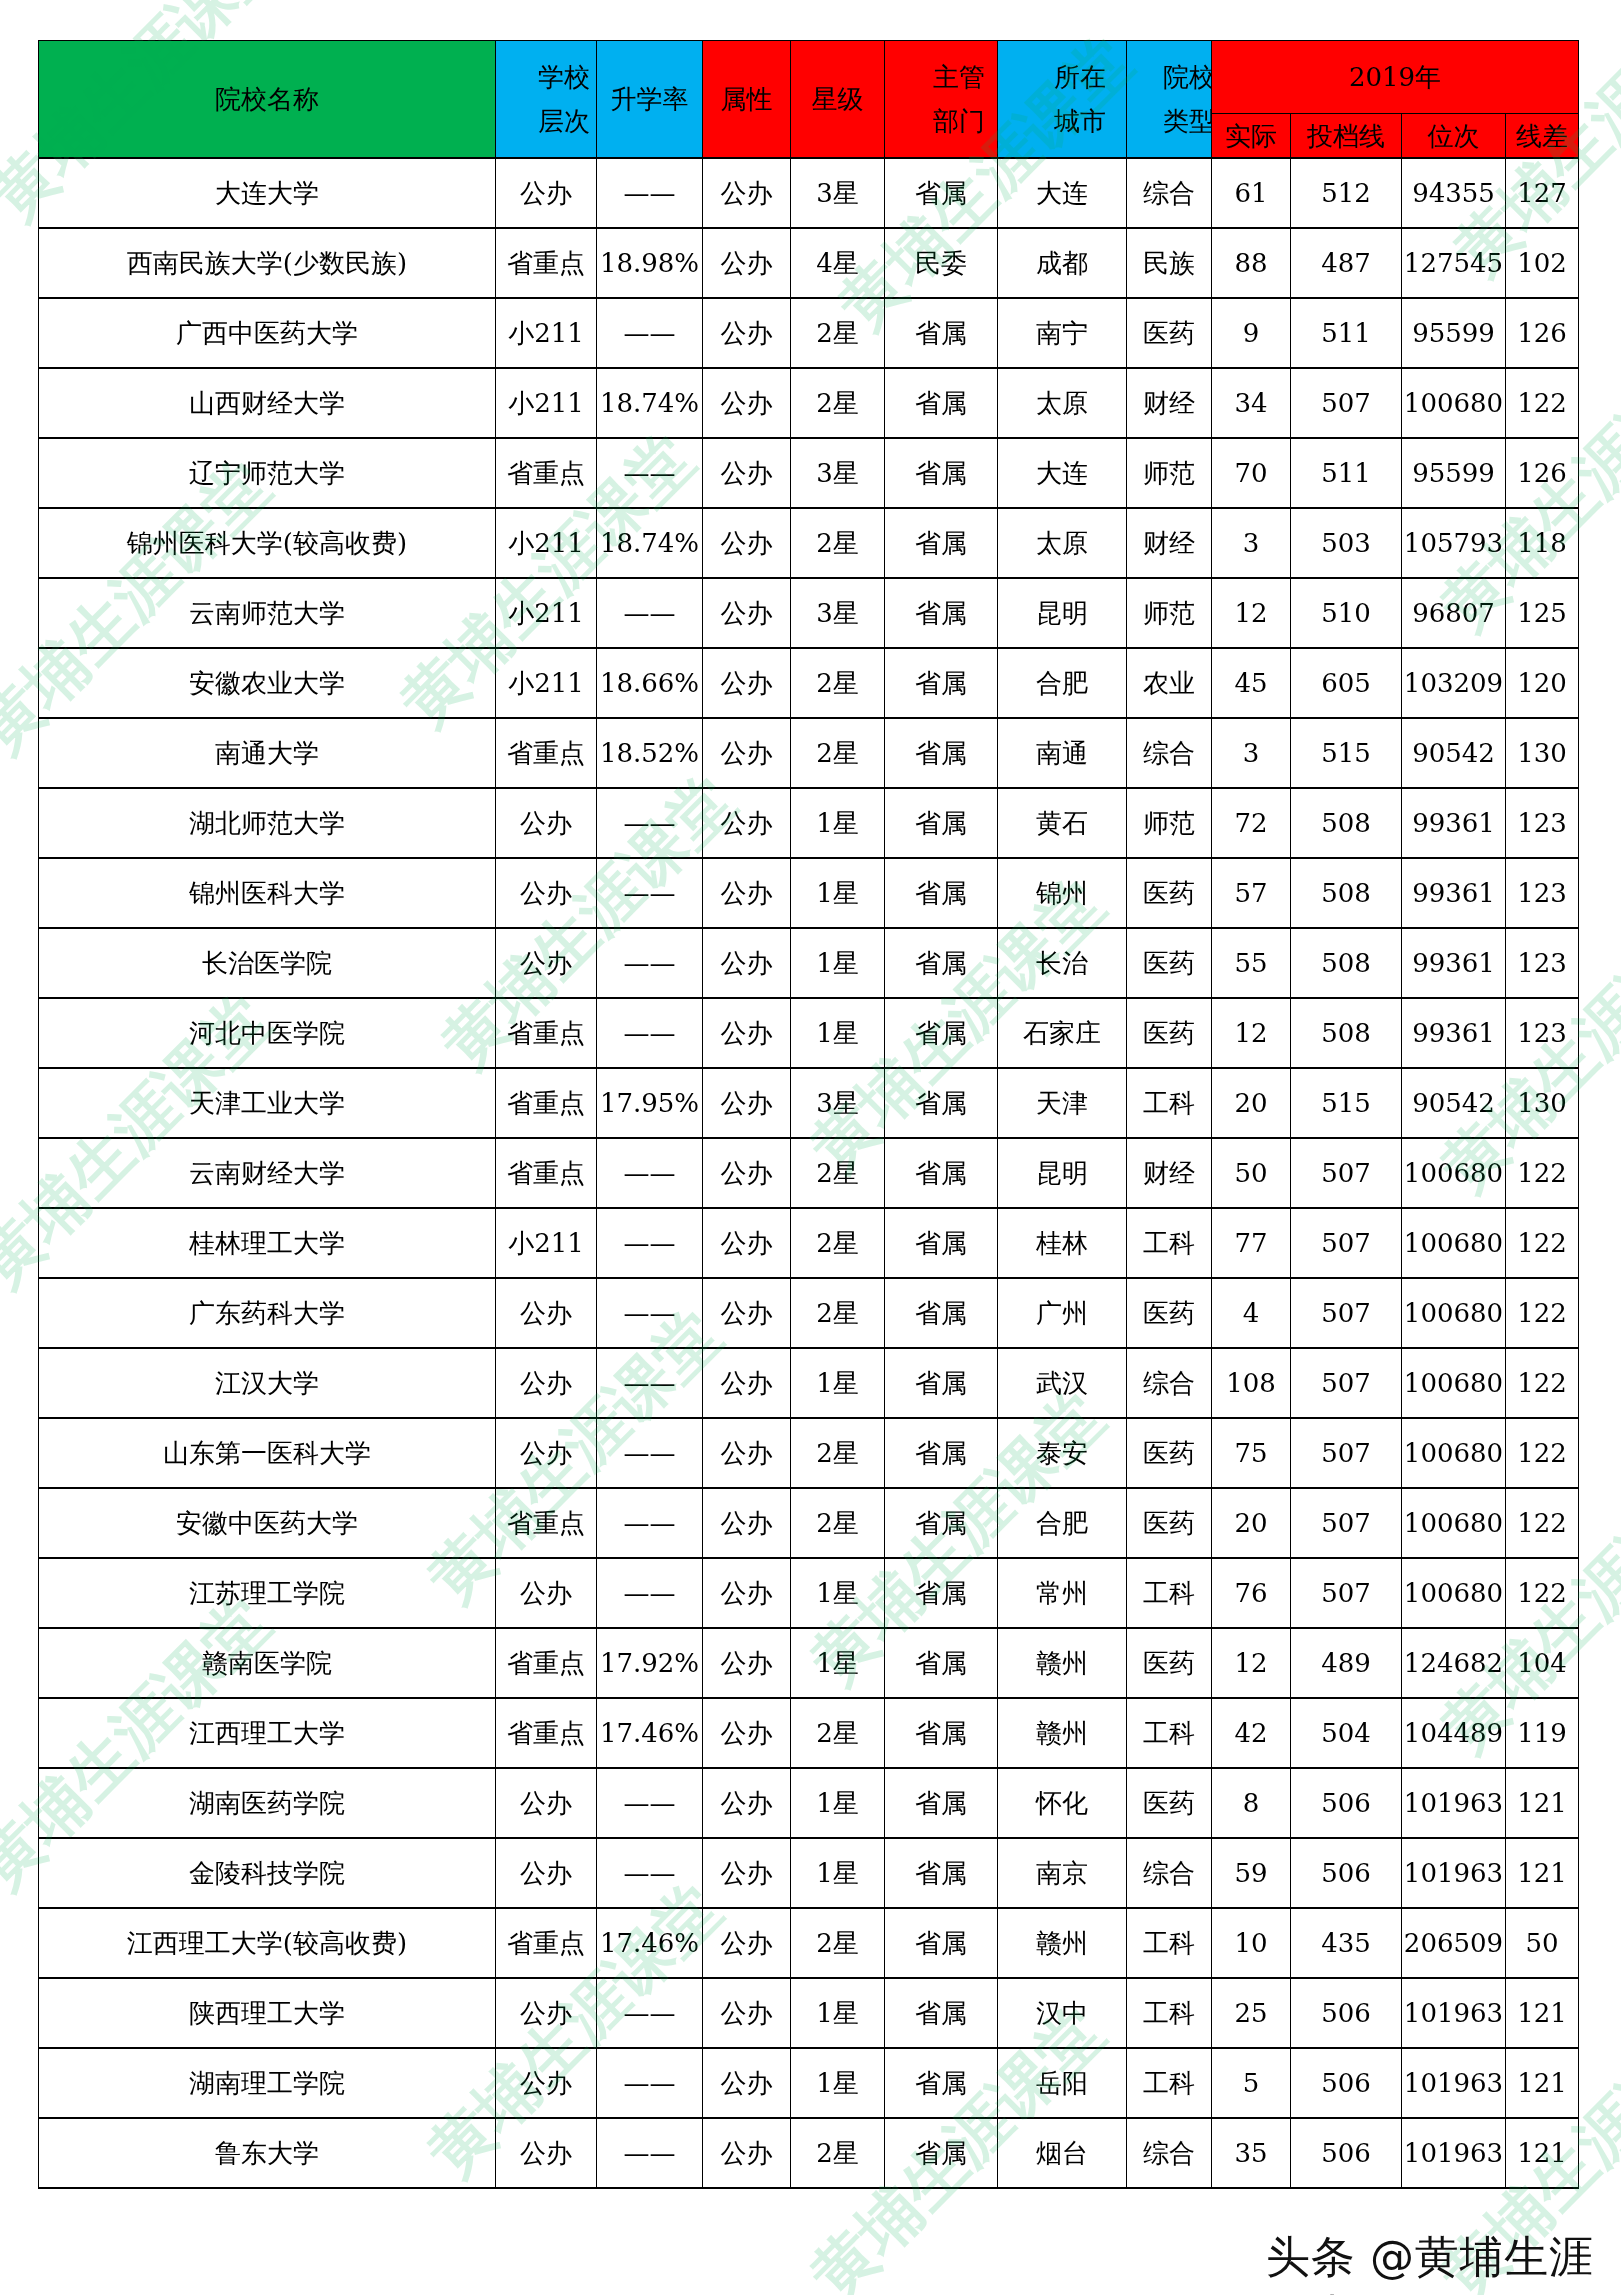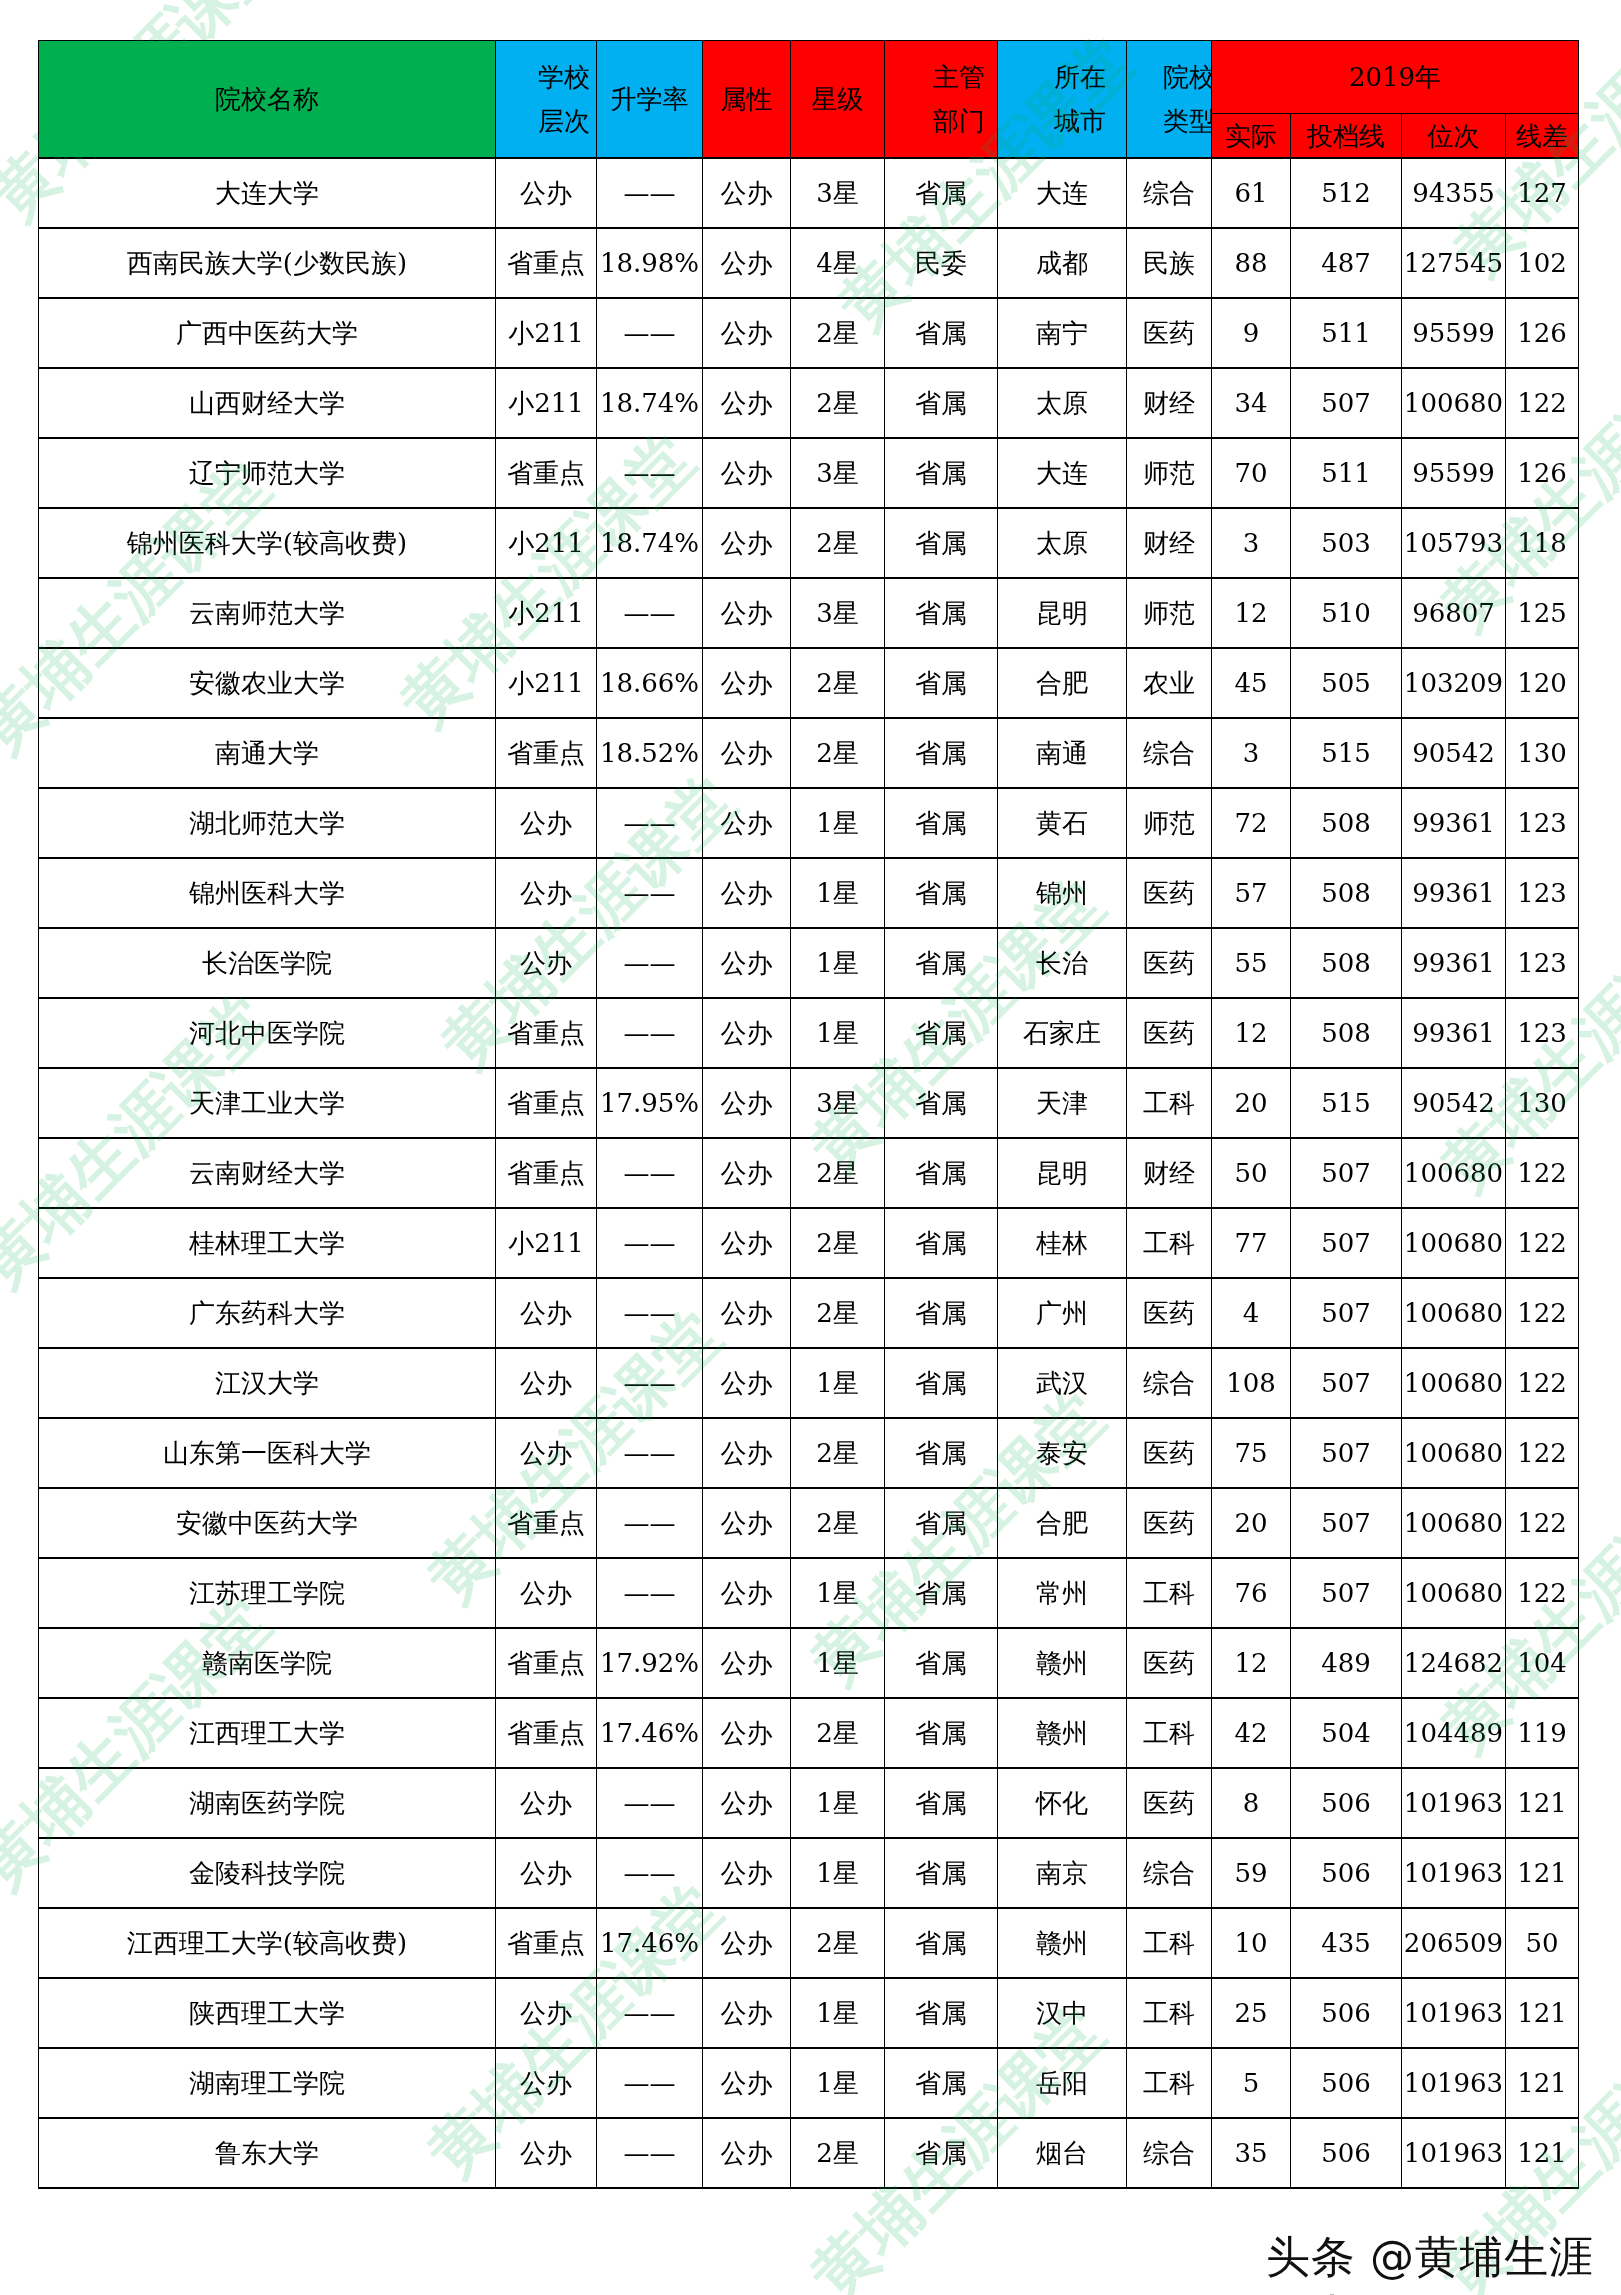--- a/index.html
+++ b/index.html
@@ -196,21 +196,21 @@
       <tr class="data-row">
         <td>安徽农业大学</td>
         <td>小211</td>
         <td>18.66%</td>
         <td>公办</td>
         <td>2星</td>
         <td>省属</td>
         <td>合肥</td>
         <td>农业</td>
         <td>45</td>
-        <td>505</td>
+        <td>605</td>
         <td>103209</td>
         <td>120</td>
       </tr>
       <tr class="data-row">
         <td>南通大学</td>
         <td>省重点</td>
         <td>18.52%</td>
         <td>公办</td>
         <td>2星</td>
         <td>省属</td>

